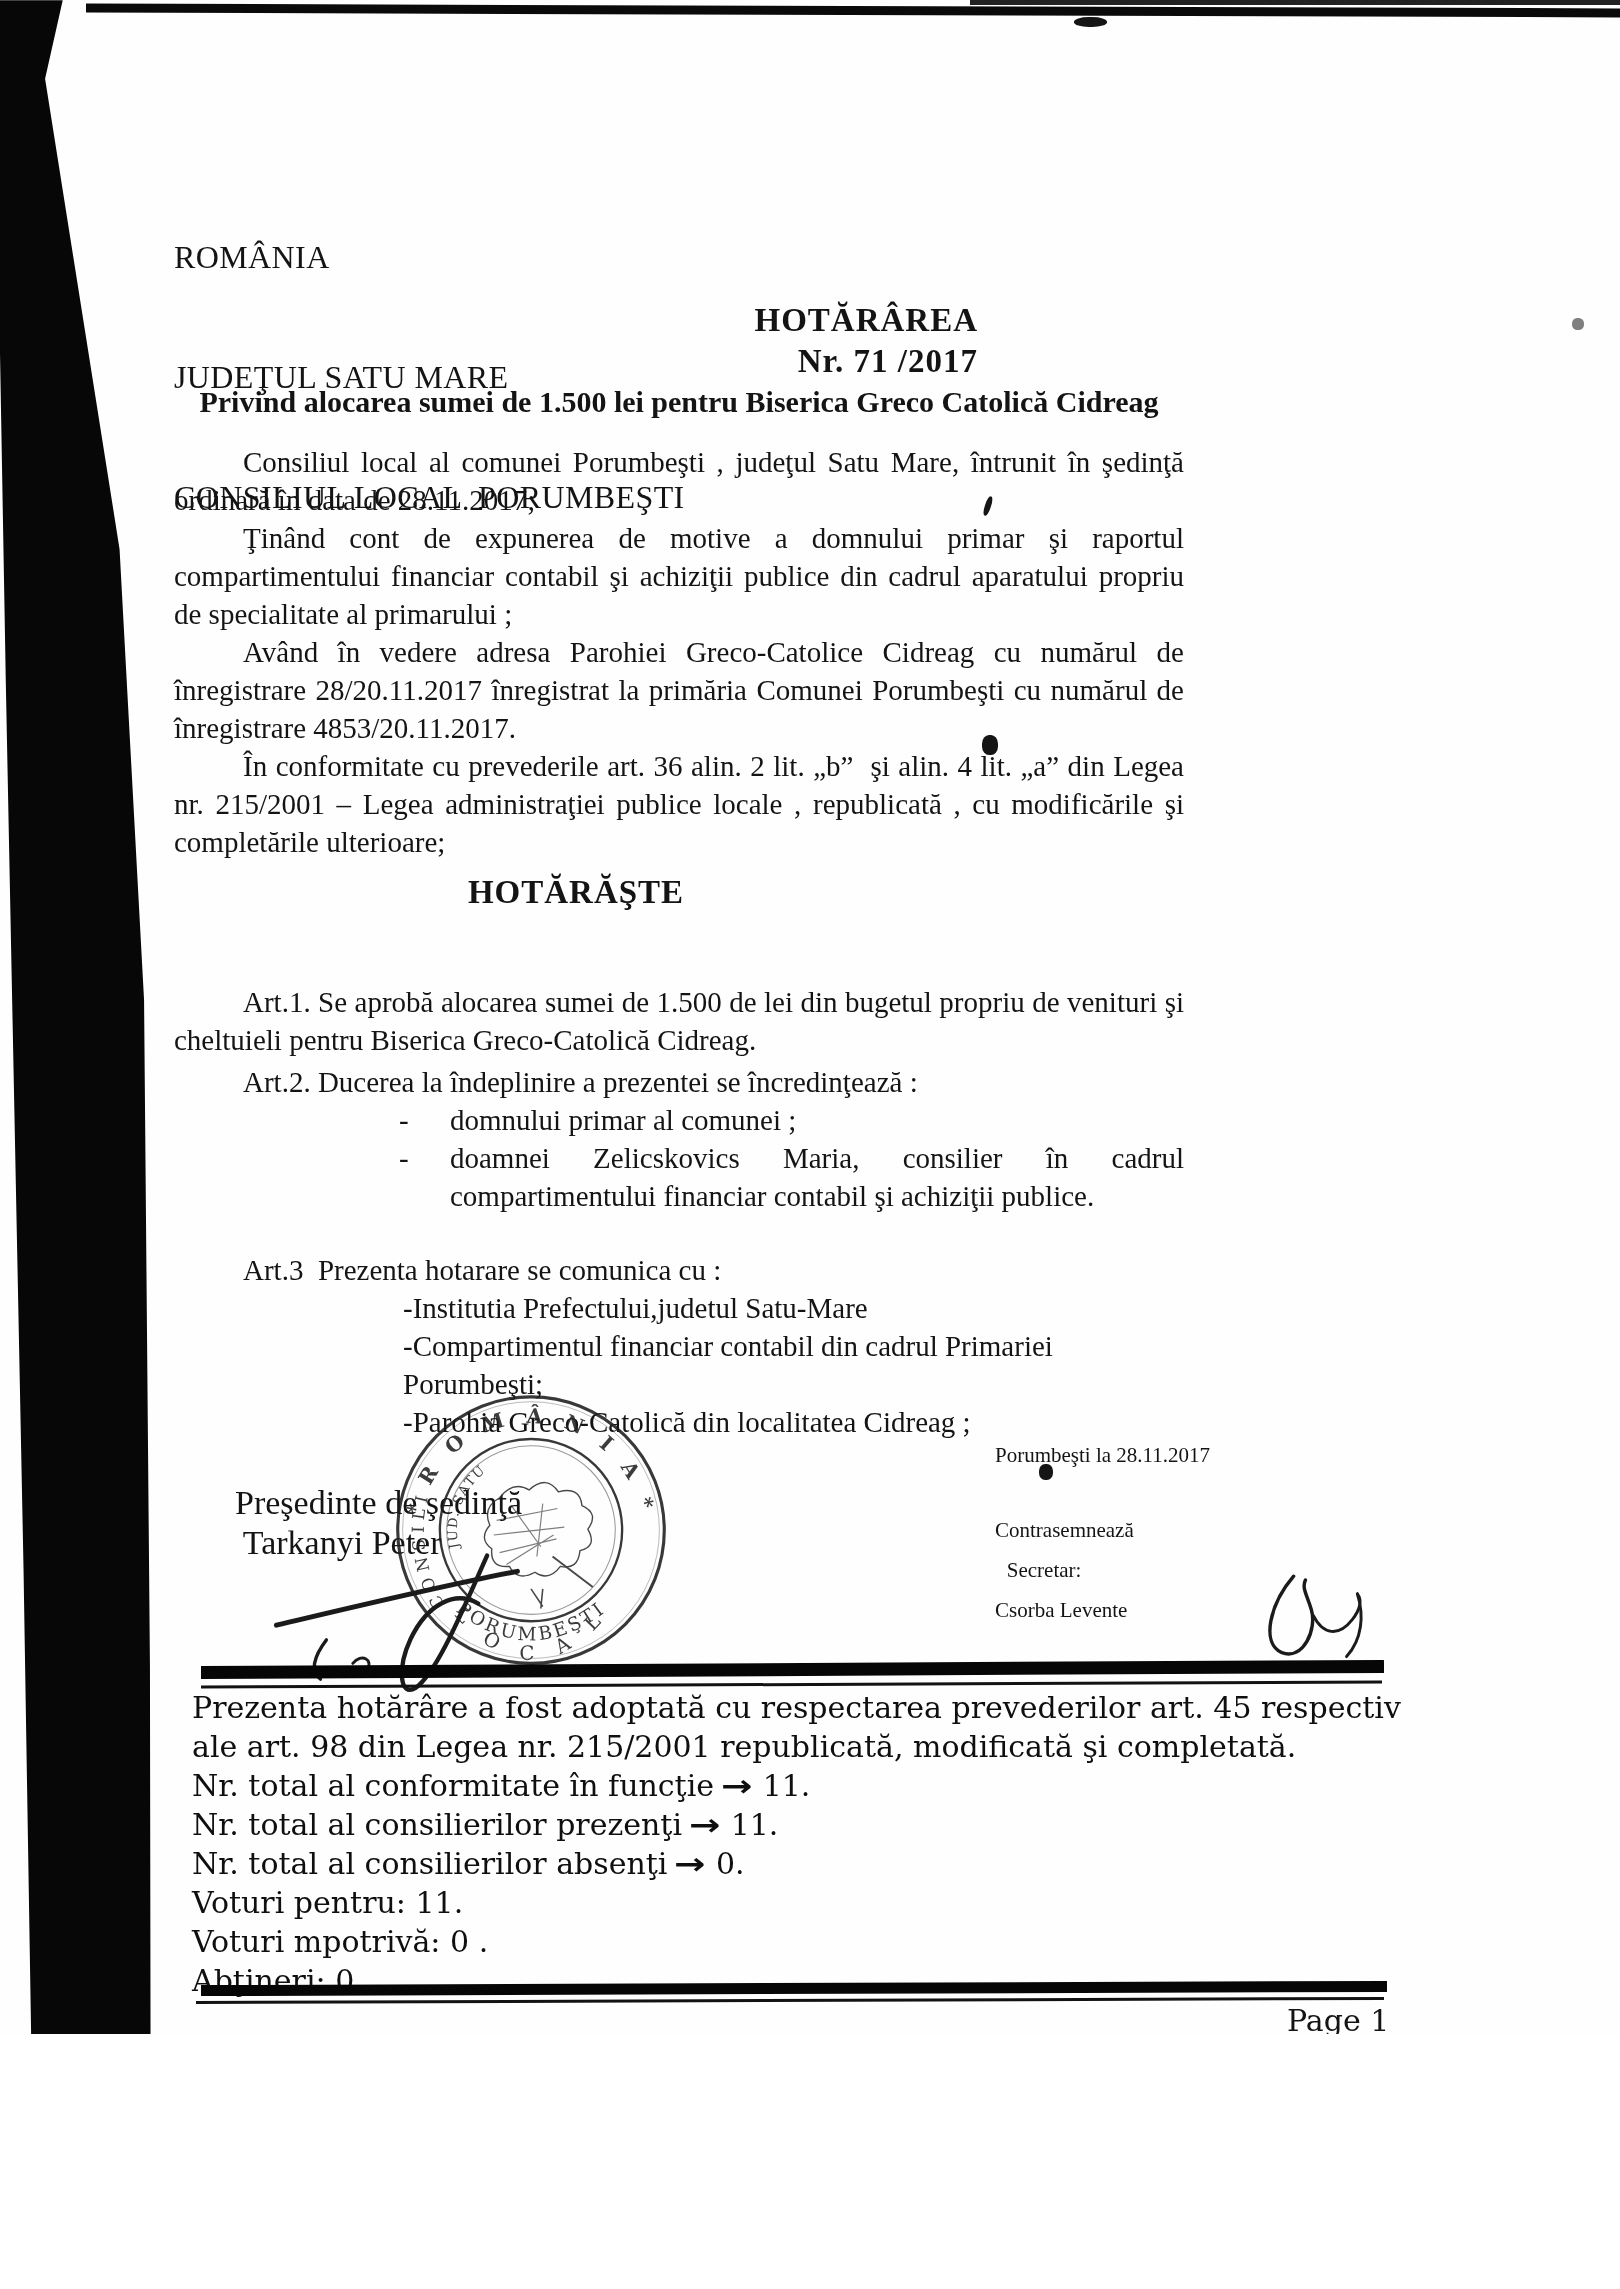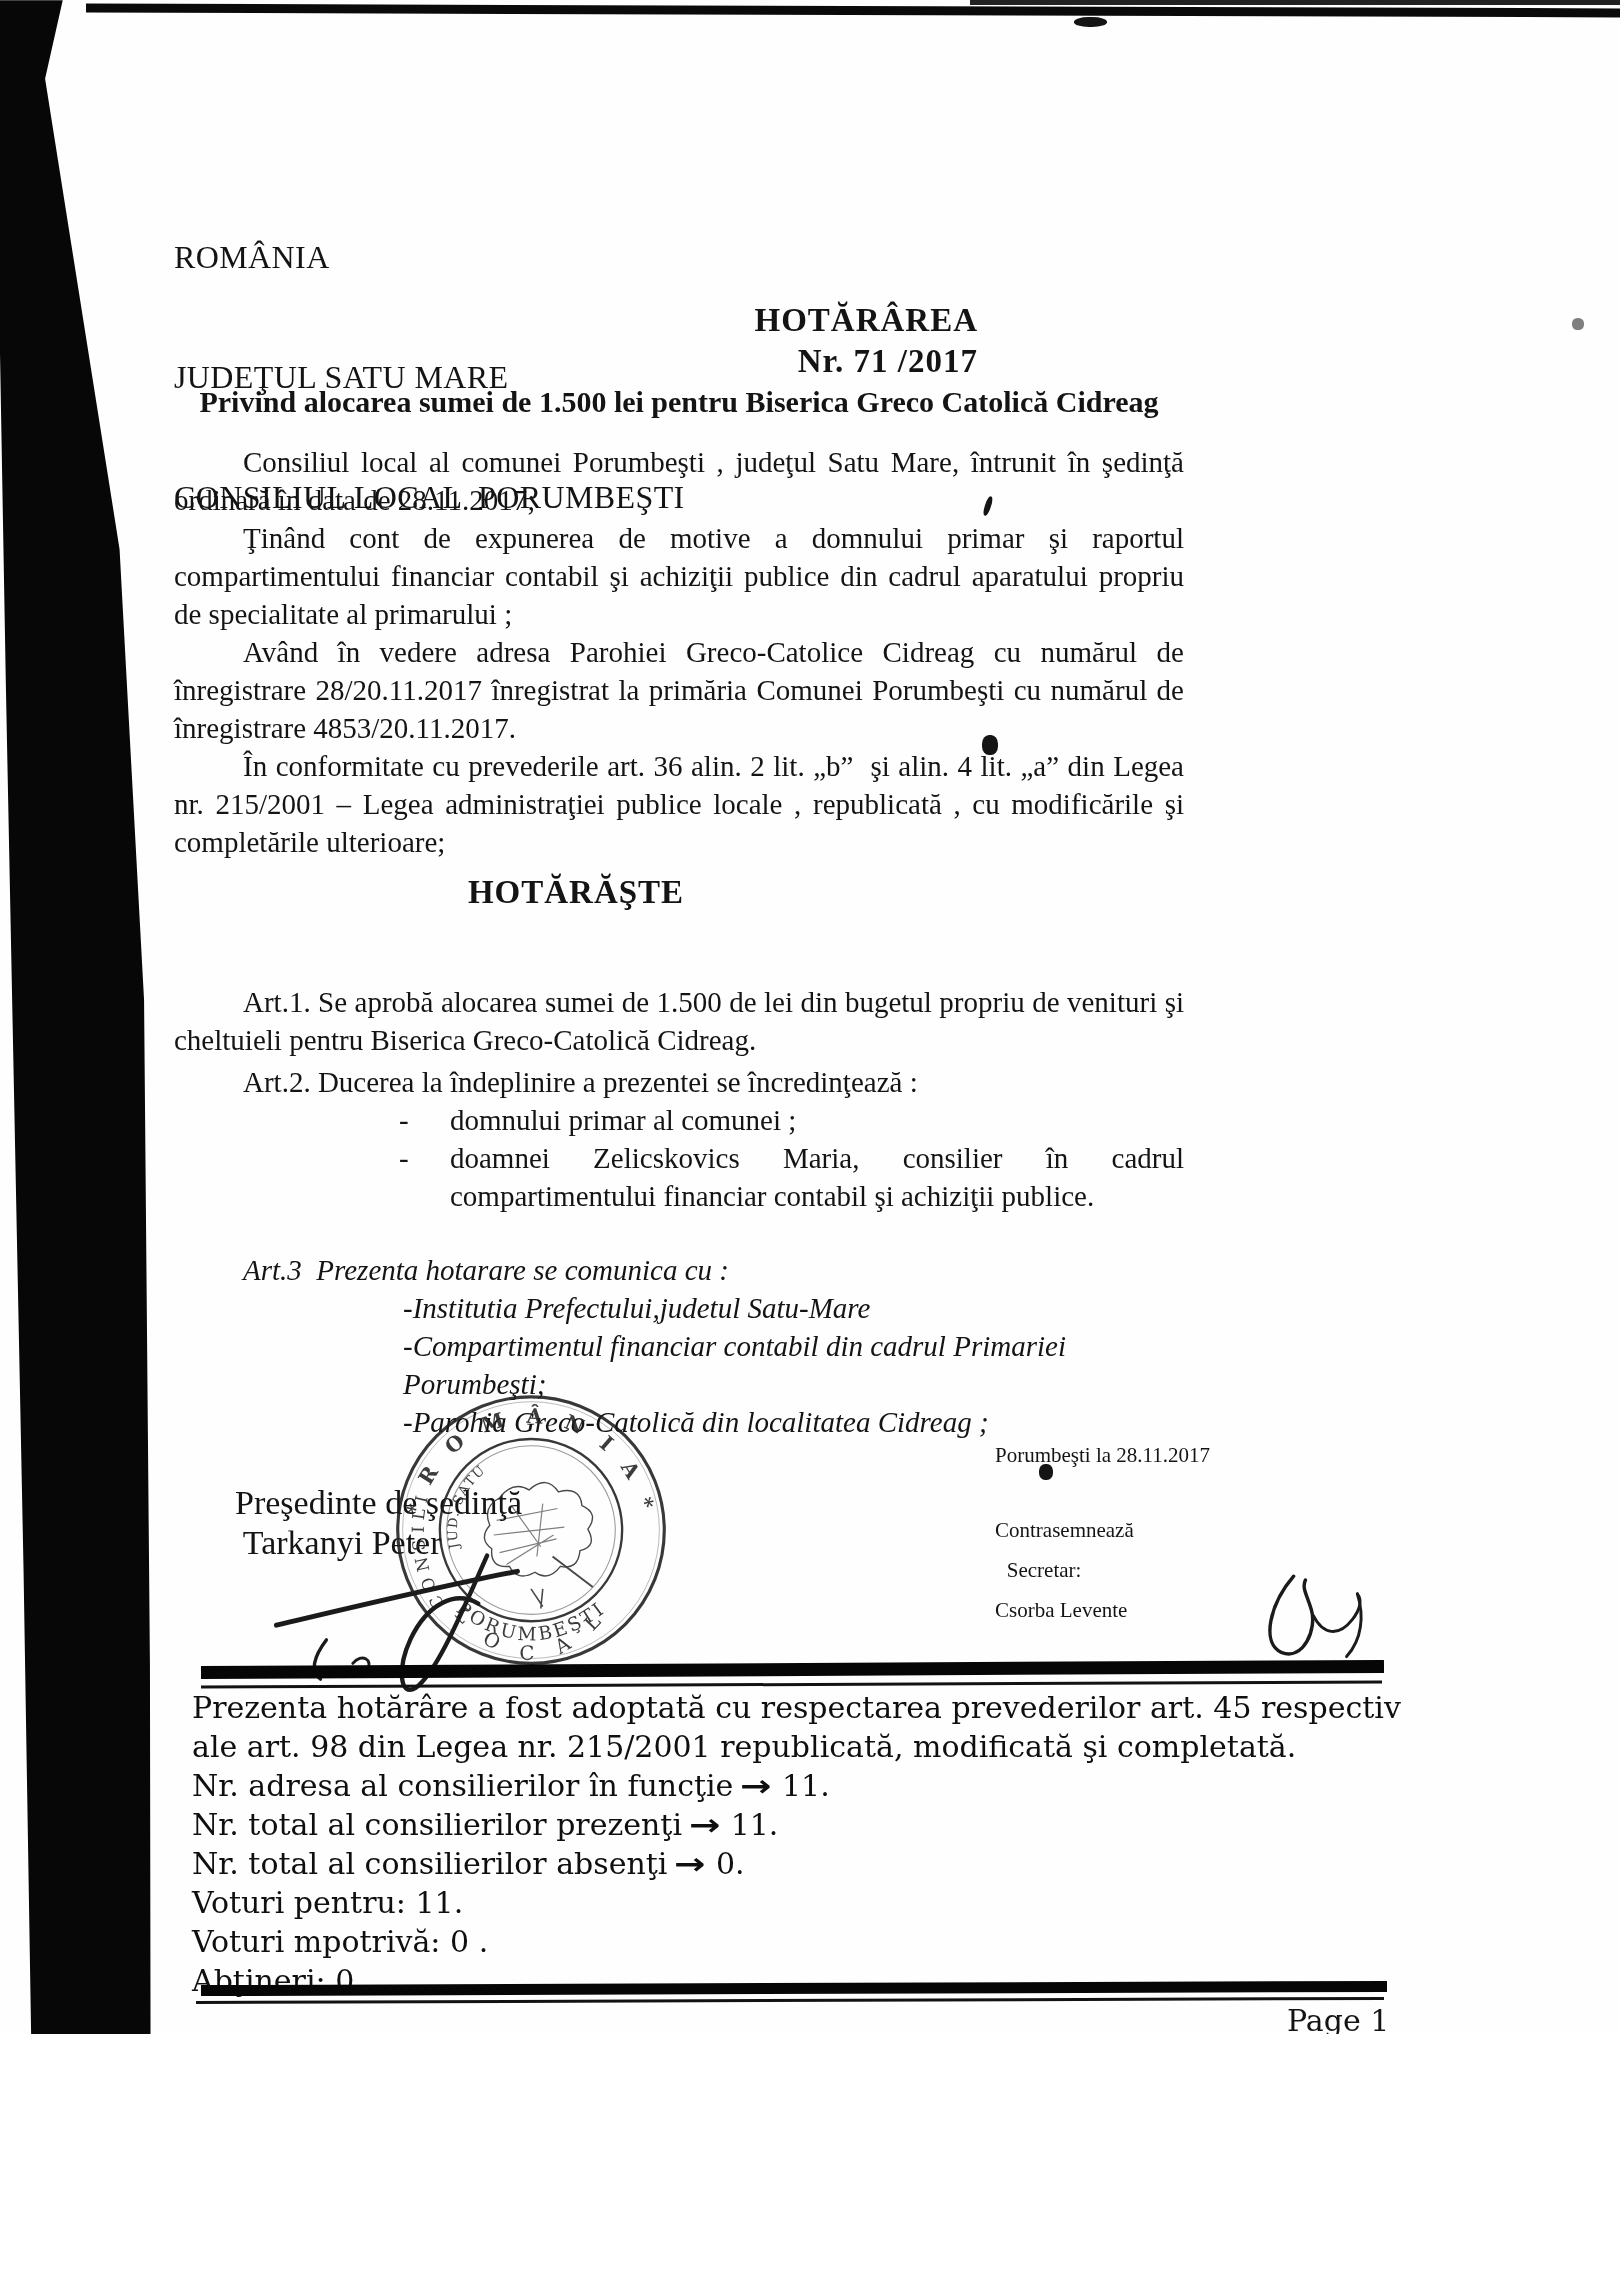--- a/index.html
+++ b/index.html
@@ -101,21 +101,21 @@
         <span class="dash">-</span>
         <span>domnului primar al comunei ;</span>
       </div>
       <div class="dashitem" style="text-align:justify;">
         <span class="dash">-</span>
         <span>doamnei Zelicskovics Maria, consilier în cadrul compartimentului financiar contabil şi achiziţii publice.</span>
       </div>
     </div>
   </div>
 
-  <div class="art" style="top:1251px;font-style:italic;">
+  <div class="art" style="top:1251px;">
     <p class="intro">Art.3  Prezenta hotarare se comunica cu :</p>
     <div class="plainlist">
       <div>-Institutia Prefectului,judetul Satu-Mare</div>
       <div>-Compartimentul financiar contabil din cadrul Primariei Porumbeşti;</div>
       <div>-Parohia Greco-Catolică din localitatea Cidreag ;</div>
     </div>
   </div>
 
   <div class="sig-left">
     <div>Preşedinte de şedinţă</div>
@@ -179,21 +179,21 @@
       <path d="M1340,1648 C1350,1668 1366,1670 1380,1652 C1388,1642 1390,1632 1385,1626" stroke-width="3"></path>
       <path d="M1385,1626 C1392,1648 1390,1672 1374,1690" stroke-width="3"></path>
     </g>
   </svg>
 
   <div class="rule-thick" style="left:201px;top:1663px;width:1183px;height:12.7px;transform:rotate(-0.3deg);"></div>
   <div class="rule-thin" style="left:201px;top:1683px;width:1181px;height:3.4px;transform:rotate(-0.25deg);"></div>
 
   <div class="footer">
     <p style="width:1225px;">Prezenta hotărâre a fost adoptată cu respectarea prevederilor art. 45 respectiv ale art. 98 din Legea nr. 215/2001 republicată, modificată şi completată.</p>
-    <p class="count-line"><span>Nr. adresa al consilierilor în funcţie</span><span class="arrow">→</span><span>11.</span></p>
+    <p class="count-line"><span>Nr. total al conformitate în funcţie</span><span class="arrow">→</span><span>11.</span></p>
     <p class="count-line"><span>Nr. total al consilierilor prezenţi</span><span class="arrow">→</span><span>11.</span></p>
     <p class="count-line"><span>Nr. total al consilierilor absenţi</span><span class="arrow">→</span><span>0.</span></p>
     <p>Voturi pentru: 11.</p>
     <p>Voturi mpotrivă: 0 .</p>
     <p>Abţineri: 0 .</p>
   </div>
 
   <div class="rule-thick" style="left:201px;top:1983px;width:1186px;height:10.8px;transform:rotate(-0.2deg);"></div>
   <div class="rule-thin" style="left:196px;top:1999px;width:1188px;height:2.9px;transform:rotate(-0.2deg);"></div>
 

